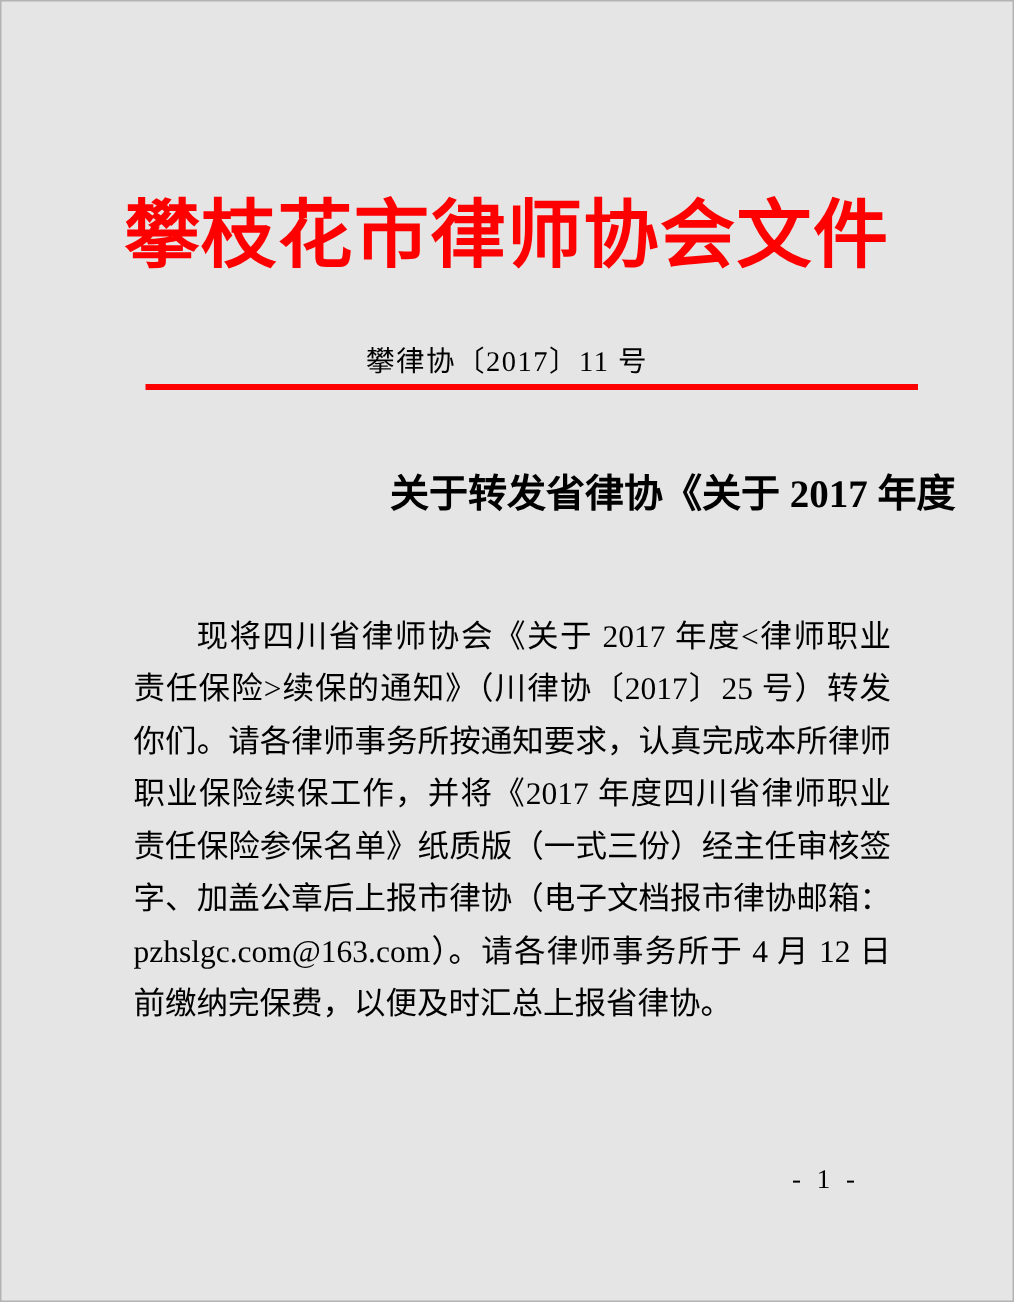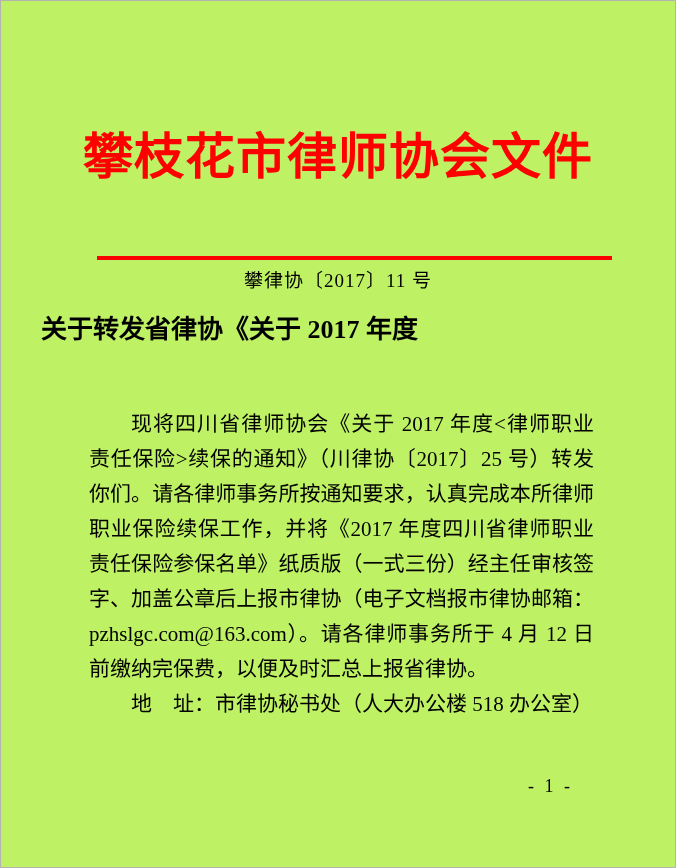--- a/index.html
+++ b/index.html
@@ -6,21 +6,21 @@
   html, body {
     margin: 0;
     padding: 0;
     background: #ffffff;
   }
   .page {
     position: relative;
     width: 676px;
     height: 868px;
     box-sizing: border-box;
-    background: #bef264;
+    background: #e5e5e5;
     border: 1px solid #b3b3b3;
     overflow: hidden;
     font-family: "Liberation Serif", "DejaVu Serif", serif;
     color: #000000;
   }
   .banner {
     position: absolute;
     top: 124px;
     left: 0;
     width: 100%;
@@ -33,36 +33,35 @@
     white-space: nowrap;
   }
   .doc-number {
     position: absolute;
     top: 224px;
     left: 0;
     width: 100%;
     text-align: center;
     font-size: 19px;
     letter-spacing: 1px;
-    margin-top: 40px;
   }
   .red-divider {
     position: absolute;
     top: 255px;
     left: 96px;
     width: 515px;
     height: 4px;
     background: #ff0000;
   }
   .doc-title {
     position: absolute;
     top: 306px;
     left: 40px;
     width: 596px;
-    text-align: left;
+    text-align: right;
     font-size: 26px;
     font-weight: bold;
     line-height: 46px;
   }
   .body-block {
     position: absolute;
     top: 406px;
     left: 88px;
     width: 505px;
     font-size: 21px;
@@ -97,18 +96,17 @@
   <div class="doc-number">攀律协〔2017〕11 号</div>
 
   <div class="red-divider"></div>
 
   <div class="doc-title">
     <div>关于转发省律协《关于 2017 年度</div>
   </div>
 
   <div class="body-block">
     <p class="para-indent">现将四川省律师协会《关于 2017 年度&lt;律师职业责任保险&gt;续保的通知》（川律协〔2017〕25 号）转发你们。请各律师事务所按通知要求，认真完成本所律师职业保险续保工作，并将《2017 年度四川省律师职业责任保险参保名单》纸质版（一式三份）经主任审核签字、加盖公章后上报市律协（电子文档报市律协邮箱：pzhslgc.com@163.com）。请各律师事务所于 4 月 12 日前缴纳完保费，以便及时汇总上报省律协。</p>
-    <p class="para-indent">地　址：市律协秘书处（人大办公楼 518 办公室）</p>
   </div>
 
   <div class="page-number">- 1 -</div>
 
 </div>
 
 </body></html>

